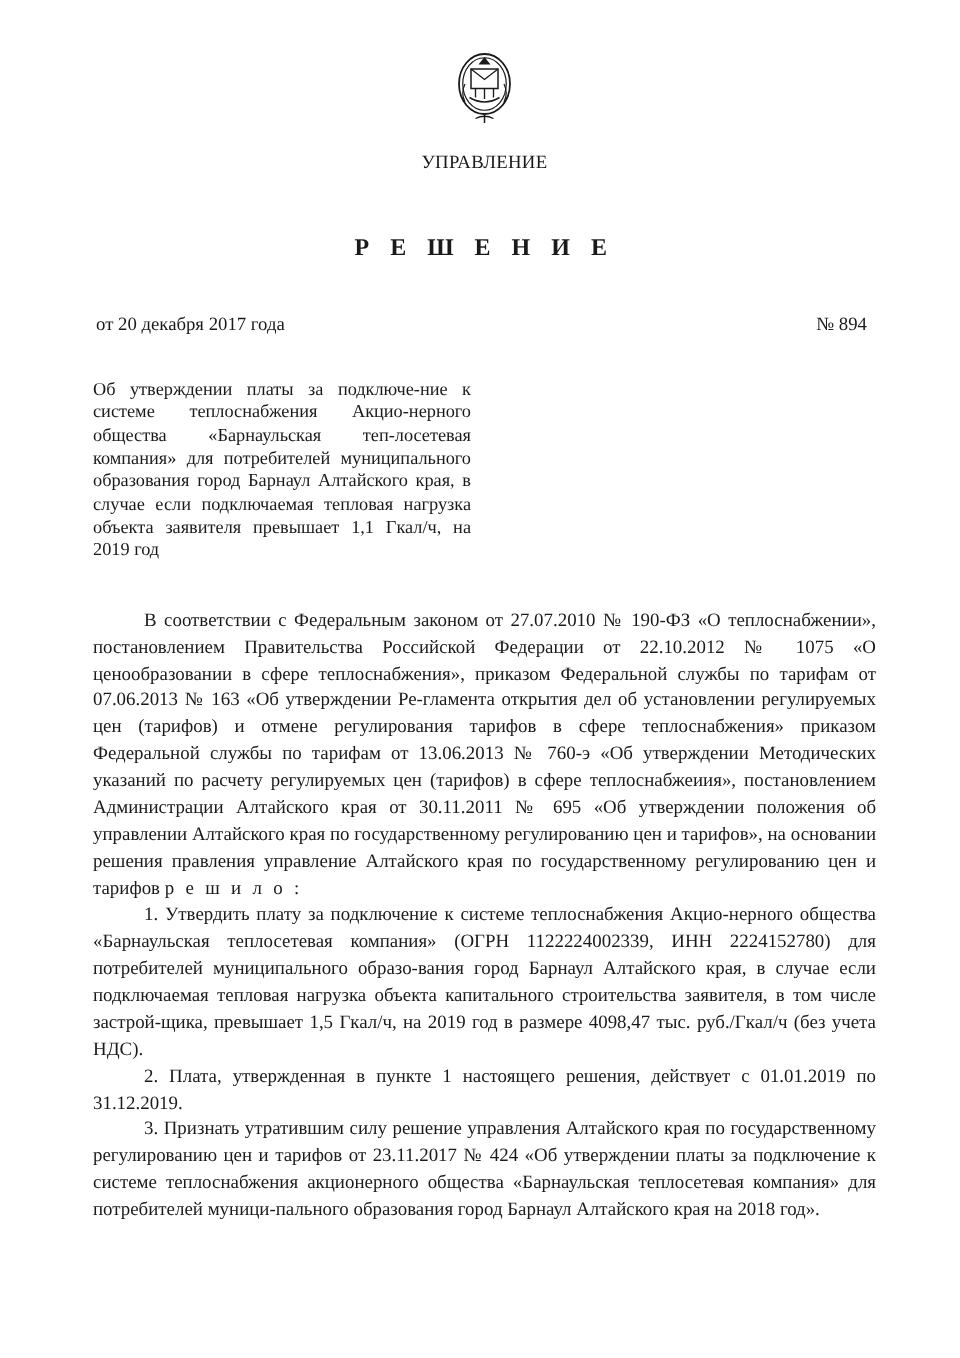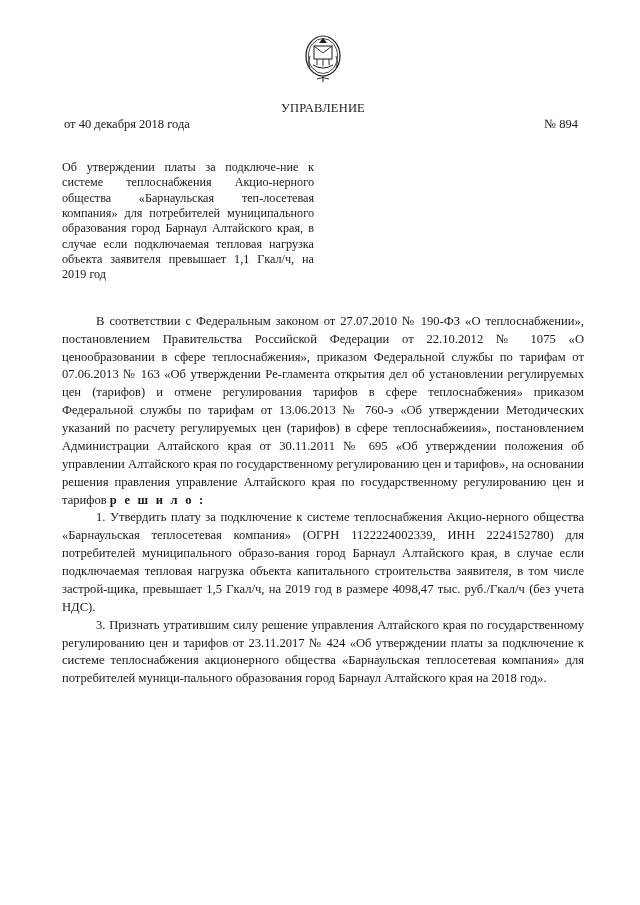--- a/index.html
+++ b/index.html
@@ -78,21 +78,20 @@
     line-height: 1.42;
     text-align: justify;
     text-align-last: left;
   }
   .body-block p {
     margin: 0;
     text-indent: 34px;
   }
   .spaced {
     letter-spacing: 2.2px;
-    font-weight: bold;
   }
 </style>
 </head>
 <body>
 
 <div class="page">
 
   <div class="emblem-wrap">
     <svg class="emblem" viewBox="0 0 44 52">
       <ellipse cx="22" cy="24" rx="17" ry="20" fill="none" stroke="#1a1a1a" stroke-width="1.2"></ellipse>
@@ -106,29 +105,31 @@
       <path d="M35 24 Q38 30 35 36" fill="none" stroke="#1a1a1a" stroke-width="0.8"></path>
       <path d="M22 44 L22 50" stroke="#1a1a1a" stroke-width="1"></path>
       <path d="M16 47 Q22 44 28 47" fill="none" stroke="#1a1a1a" stroke-width="0.9"></path>
     </svg>
   </div>
 
   <div class="org-title">
     <div>УПРАВЛЕНИЕ</div>
   </div>
 
+  <div class="doc-type">Р Е Ш Е Н И Е</div>
 
   <div class="meta-row">
-    <div class="meta-date">от 40 декабря 2018 года</div>
+    <div class="meta-date">от 20 декабря 2017 года</div>
     <div class="meta-number">№ 894</div>
   </div>
 
   <div class="subject">Об утверждении платы за подключе-ние к системе теплоснабжения Акцио-нерного общества «Барнаульская теп-лосетевая компания» для потребителей муниципального образования город Барнаул Алтайского края, в случае если подключаемая тепловая нагрузка объекта заявителя превышает 1,1 Гкал/ч, на 2019 год</div>
 
   <div class="body-block">
     <p><span>В соответствии с Федеральным законом от 27.07.2010 № 190-ФЗ «О теплоснабжении», постановлением Правительства Российской Федерации от 22.10.2012 № 1075 «О ценообразовании в сфере теплоснабжения», приказом Федеральной службы по тарифам от 07.06.2013 № 163 «Об утверждении Ре-гламента открытия дел об установлении регулируемых цен (тарифов) и отмене регулирования тарифов в сфере теплоснабжения» приказом Федеральной службы по тарифам от 13.06.2013 № 760-э «Об утверждении Методических указаний по расчету регулируемых цен (тарифов) в сфере теплоснабжеиия», постановлением Администрации Алтайского края от 30.11.2011 № 695 «Об утверждении положения об управлении Алтайского края по государственному регулированию цен и тарифов», на основании решения правления управление Алтайского края по государственному регулированию цен и тарифов</span>
       <span class="spaced">р е ш и л о :</span>
     </p>
     <p>1. Утвердить плату за подключение к системе теплоснабжения Акцио-нерного общества «Барнаульская теплосетевая компания» (ОГРН 1122224002339, ИНН 2224152780) для потребителей муниципального образо-вания город Барнаул Алтайского края, в случае если подключаемая тепловая нагрузка объекта капитального строительства заявителя, в том числе застрой-щика, превышает 1,5 Гкал/ч, на 2019 год в размере 4098,47 тыс. руб./Гкал/ч (без учета НДС).</p>
+    <p>2. Плата, утвержденная в пункте 1 настоящего решения, действует с 01.01.2019 по 31.12.2019.</p>
     <p>3. Признать утратившим силу решение управления Алтайского края по государственному регулированию цен и тарифов от 23.11.2017 № 424 «Об утверждении платы за подключение к системе теплоснабжения акционерного общества «Барнаульская теплосетевая компания» для потребителей муници-пального образования город Барнаул Алтайского края на 2018 год».</p>
   </div>
 
 </div>
 
 </body></html>

